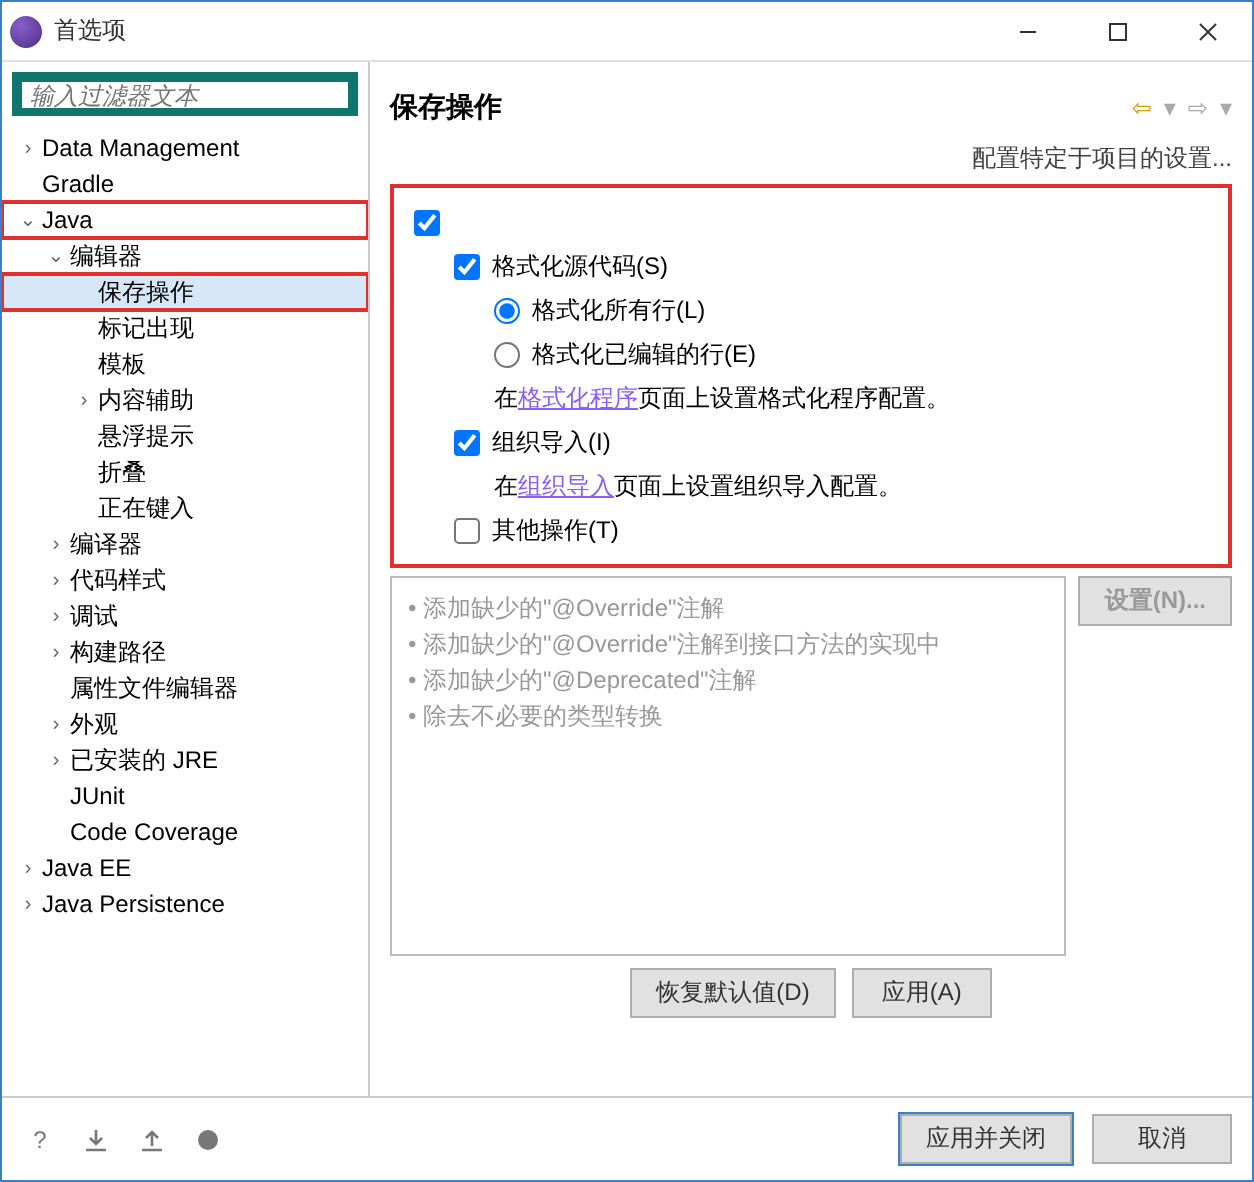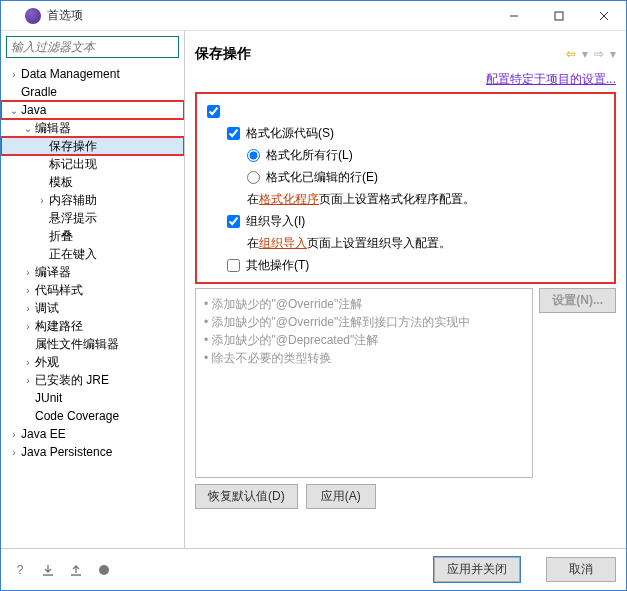--- a/index.html
+++ b/index.html
@@ -1,66 +1,66 @@
 <!DOCTYPE html>
 <html><head>
 <meta charset="utf-8">
 <style>
 * { box-sizing: border-box; margin: 0; padding: 0; font-family: "Microsoft YaHei", sans-serif; font-size: 12px; }
 body { background: #fff; width: 627px; height: 591px; border: 1px solid #3a80c8; display: flex; flex-direction: column; }
 
-.titlebar { height: 30px; display: flex; align-items: center; padding: 0 0 0 24px; background: #fff; border-bottom: 1px solid #e0e0e0; }
+.titlebar { height: 30px; display: flex; align-items: center; padding: 0 0 0 4px; background: #fff; border-bottom: 1px solid #e0e0e0; }
 .titlebar .appicon { width: 16px; height: 16px; margin-right: 6px; border-radius: 50%; background: radial-gradient(circle at 35% 30%, #8a5fc8, #4a2f88); }
 .titlebar .title { flex: 1; color: #333; }
 .titlebar .winbtn { width: 45px; height: 29px; display: flex; align-items: center; justify-content: center; color: #333; }
 
 .body { flex: 1; display: flex; min-height: 0; }
 
 .leftpane { width: 184px; border-right: 1px solid #ccc; display: flex; flex-direction: column; }
-.filter { margin: 5px; border: 1px solid #0f766e; height: 22px; }
+.filter { margin: 5px; border: 5px solid #0f766e; height: 22px; }
 .filter input { width: 100%; height: 100%; border: none; padding: 0 4px; outline: none; color: #888; font-style: italic; }
 
 .tree { flex: 1; overflow: auto; padding: 2px 0 6px 0; }
 .tree-item { display: flex; align-items: center; height: 18px; padding-left: 6px; cursor: default; white-space: nowrap; }
 .tree-item .tw { width: 14px; text-align: center; color: #666; font-size: 10px; }
 .tree-item.selected { background: #d6e8f7; }
 .ind1 { padding-left: 20px; }
 .ind2 { padding-left: 34px; }
 .hl-red { outline: 2px solid #e03030; outline-offset: -1px; }
 
 .rightpane { flex: 1; display: flex; flex-direction: column; padding: 8px 10px 6px 10px; min-width: 0; }
 .rightheader { display: flex; align-items: center; height: 30px; }
 .rightheader h1 { font-size: 14px; font-weight: bold; flex: 1; }
 .nav-arrows { display: flex; gap: 6px; align-items: center; }
 .nav-arrows span { color: #aaa; }
 .nav-arrows .go { color: #d8a000; }
 .projlink { text-align: right; margin: 2px 0 4px 0; }
-.projlink a { color: #6d28d9; text-decoration: underline; cursor: pointer; }
+.projlink a { color: #404040; cursor: pointer; }
 
 .redbox { border: 2px solid #e03030; padding: 6px 6px 6px 6px; }
 .opt { display: flex; align-items: center; height: 22px; }
 .opt.l1 { padding-left: 4px; }
 .opt.l2 { padding-left: 24px; }
 .opt.l3 { padding-left: 44px; }
 .opt input[type=checkbox], .opt input[type=radio] { margin-right: 6px; }
 .opt .txtline { }
-.opt a { color: #c2410c; text-decoration: underline; font-family: Liberation Mono, monospace; }
+.opt a { color: #8b5cf6; text-decoration: underline; font-family: Liberation Mono, monospace; }
 
 .listbox { margin-top: 4px; display: flex; }
 .listbox .items { flex: 1; border: 1px solid #bbb; height: 190px; padding: 6px 8px; color: #999; }
 .listbox .items div { line-height: 18px; }
 .listbox .sidebtn { margin-left: 6px; }
 .btn { border: 1px solid #adadad; background: #e1e1e1; padding: 3px 12px; color: #333; min-width: 70px; text-align: center; cursor: default; }
 .btn.disabled { color: #999; font-weight: bold; }
-.btnrow-right { display: flex; justify-content: flex-start; gap: 8px; margin-top: 6px; }
+.btnrow-right { display: flex; justify-content: center; gap: 8px; margin-top: 6px; }
 
 .footer { border-top: 1px solid #ccc; height: 42px; display: flex; align-items: center; padding: 0 10px; }
 .footer .icons { display: flex; gap: 10px; flex: 1; }
 .footer .icons span { color: #777; width: 18px; height: 18px; display: inline-flex; align-items: center; justify-content: center; }
-.footer .btns { display: flex; gap: 26px; }
+.footer .btns { display: flex; gap: 10px; }
 .btn.primary { outline: 1px solid #3a80c8; }
 </style>
 </head>
 <body>
 
 <div class="titlebar">
   <div class="appicon"></div>
   <div class="title">首选项</div>
   <div class="winbtn">
     <svg width="10" height="10">

